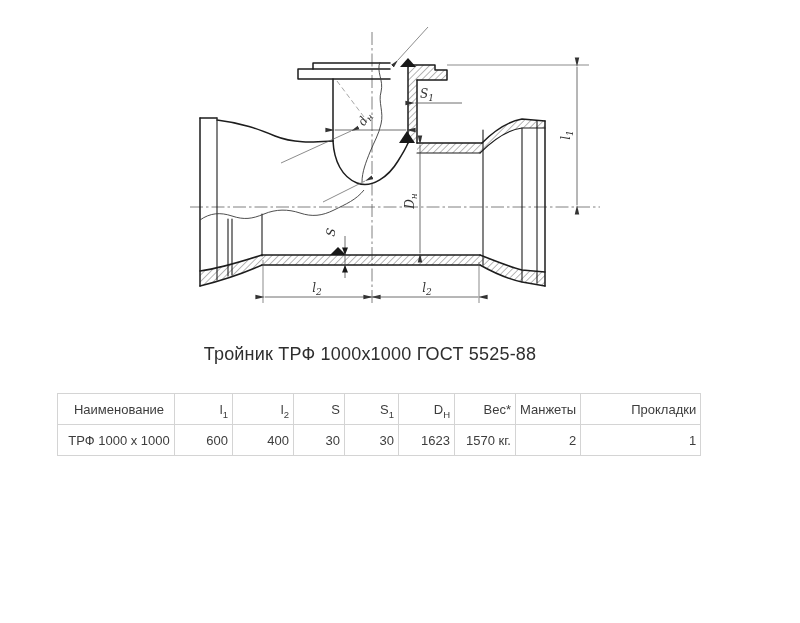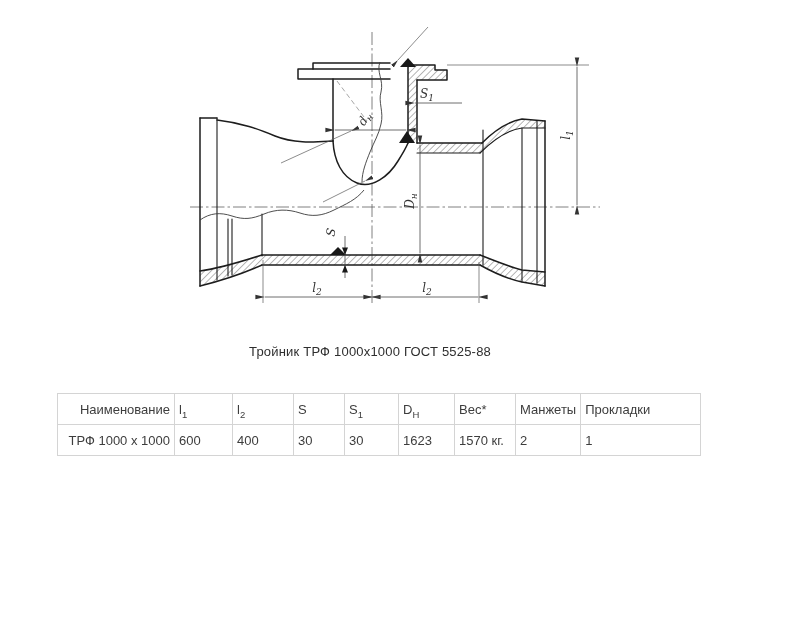--- a/index.html
+++ b/index.html
@@ -1,25 +1,25 @@
 <!DOCTYPE html>
 <html><head>
 <meta charset="utf-8">
 <style>
   html,body{margin:0;padding:0;background:#ffffff;width:800px;height:623px;overflow:hidden;
     font-family:"Liberation Sans", sans-serif;}
   .stage{position:relative;width:800px;height:623px;background:#fff;}
   .drawing-wrap{position:absolute;left:0;top:0;width:800px;height:623px;}
   .page-title{position:absolute;left:0;top:344px;width:740px;text-align:center;
-    font-size:13px;color:#2e2e2e;letter-spacing:.2px;}
+    font-size:18px;color:#2e2e2e;letter-spacing:.2px;}
   table.spec-table{position:absolute;left:57px;top:393px;border-collapse:collapse;
     font-size:13px;color:#3d3d3d;table-layout:fixed;}
-  .spec-table th,.spec-table td{border:1px solid #d4d4d4;font-weight:400;text-align:left;
+  .spec-table th,.spec-table td{border:1px solid #d4d4d4;font-weight:400;text-align:right;
     padding:0 4px;height:30px;white-space:nowrap;overflow:hidden;}
-  .spec-table th.name-col,.spec-table td.name-col{text-align:right;padding-left:10px;}
+  .spec-table th.name-col,.spec-table td.name-col{text-align:center;padding-left:10px;}
   .spec-table sub{font-size:9.5px;line-height:0;}
   
   .outline{stroke:#1d1d1d;stroke-width:1.5;fill:none;stroke-linecap:round;stroke-linejoin:round;}
   .outline2{stroke:#1d1d1d;stroke-width:1.1;fill:none;stroke-linecap:round;}
   .thin{stroke:#4a4a4a;stroke-width:.8;fill:none;}
   .xthin{stroke:#5a5a5a;stroke-width:.7;fill:none;}
   .cline{stroke:#5f5f5f;stroke-width:.8;fill:none;stroke-dasharray:13 3 2.5 3;}
   .dashln{stroke:#6a6a6a;stroke-width:.6;fill:none;stroke-dasharray:5 3;}
   .wavy{stroke:#3a3a3a;stroke-width:.9;fill:none;}
   .hatched{fill:url(#hatch);stroke:none;}

